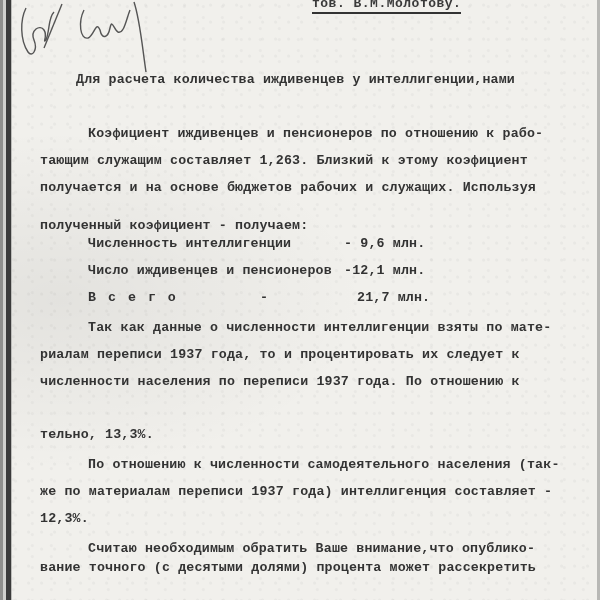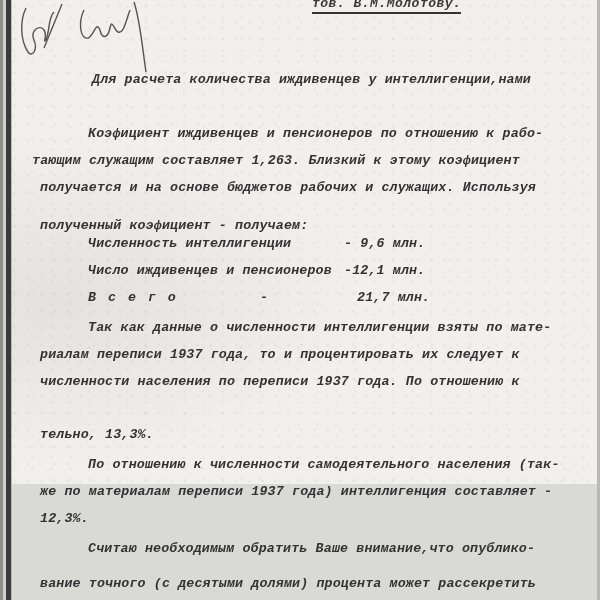--- a/index.html
+++ b/index.html
@@ -3,28 +3,27 @@
   <meta charset="utf-8">
   <style>
     html, body { margin: 0; padding: 0; }
     body {
       width: 600px; height: 600px; overflow: hidden;
       background: #d9d9d6;
       font-family: "Liberation Mono", "DejaVu Sans Mono", monospace;
       position: relative;
     }
     .page {
-      position: absolute; left: 0; top: 0; width: 600px; height: 484px;
+      position: absolute; left: 0; top: 0; width: 600px; height: 600px;
       background: #f1f0ec;
       background-image:
         radial-gradient(circle at 20% 30%, rgba(0,0,0,0.035) 0 1px, transparent 2px),
         radial-gradient(circle at 70% 60%, rgba(0,0,0,0.03) 0 1px, transparent 2px),
         radial-gradient(ellipse at 10% 50%, rgba(0,0,0,0.06), transparent 40%);
       background-size: 13px 17px, 19px 11px, 600px 600px;
-      font-style: italic;
     }
     .left-border {
       position: absolute; left: 0; top: 0; width: 12px; height: 600px;
       background: linear-gradient(to right, #8e8e8c 0 3px, #cfcfcc 3px 6px, #3a3a3a 6px 11px, #bdbdba 11px 12px);
     }
     .right-edge {
       position: absolute; right: 0; top: 0; width: 3px; height: 600px;
       background: #b8b8b5;
     }
     .handwriting {
@@ -54,24 +53,24 @@
 
   <svg class="handwriting" viewBox="0 0 140 75">
     <path d="M12 8 C 6 20, 6 40, 14 52 C 18 58, 24 50, 20 40 C 16 30, 26 24, 30 30 C 34 36, 28 44, 32 40 C 36 30, 34 18, 40 12" fill="none" stroke="#555" stroke-width="1.4"></path>
     <path d="M48 4 L 30 48" fill="none" stroke="#555" stroke-width="1.4"></path>
     <path d="M70 10 C 64 22, 66 40, 74 38 C 80 36, 82 20, 86 30 C 88 40, 94 38, 96 28 C 98 18, 100 30, 104 32 C 110 34, 112 20, 116 10" fill="none" stroke="#555" stroke-width="1.4"></path>
     <path d="M120 2 C 126 20, 128 45, 132 72" fill="none" stroke="#555" stroke-width="1.4"></path>
   </svg>
 
   <div class="addressee">тов. В.М.Молотову.</div>
 
-  <div class="line" style="left:92px; top:72px;">Для расчета количества иждивенцев у интеллигенции,нами</div>
+  <div class="line" style="left:76px; top:72px;">Для расчета количества иждивенцев у интеллигенции,нами</div>
 
   <div class="line" style="left:88px; top:126px;">Коэфициент иждивенцев и пенсионеров по отношению к рабо-</div>
-  <div class="line" style="left:32px; top:153px;text-align:center;">тающим служащим составляет 1,263. Близкий к этому коэфициент</div>
+  <div class="line" style="left:40px; top:153px;text-align:center;">тающим служащим составляет 1,263. Близкий к этому коэфициент</div>
   <div class="line" style="left:40px; top:180px;">получается и на основе бюджетов рабочих и служащих. Используя</div>
   <div class="line" style="left:40px; top:218px;">полученный коэфициент - получаем:</div>
 
   <div class="line" style="left:88px; top:236px;">
     <span>Численность интеллигенции</span>
   </div>
   <div class="line" style="left:344px; top:236px;"><span>-</span> <span>9,6 млн.</span></div>
 
   <div class="line" style="left:88px; top:263px;">
     <span>Число иждивенцев и пенсионеров</span>
@@ -87,14 +86,14 @@
   <div class="line" style="left:88px; top:320px;">Так как данные о численности интеллигенции взяты по мате-</div>
   <div class="line" style="left:40px; top:347px;">риалам переписи 1937 года, то и процентировать их следует к</div>
   <div class="line" style="left:40px; top:374px;">численности населения по переписи 1937 года. По отношению к</div>
   <div class="line" style="left:40px; top:427px;">тельно, 13,3%.</div>
 
   <div class="line" style="left:88px; top:457px;">По отношению к численности самодеятельного населения (так-</div>
   <div class="line" style="left:40px; top:484px;">же по материалам переписи 1937 года) интеллигенция составляет -</div>
   <div class="line" style="left:40px; top:511px;">12,3%.</div>
 
   <div class="line" style="left:88px; top:541px;">Считаю необходимым обратить Ваше внимание,что опублико-</div>
-  <div class="line" style="left:40px; top:576px;">вание точного (с десятыми долями) процента может рассекретить</div>
+  <div class="line" style="left:40px; top:560px;">вание точного (с десятыми долями) процента может рассекретить</div>
 </div>
 
 </body></html>

